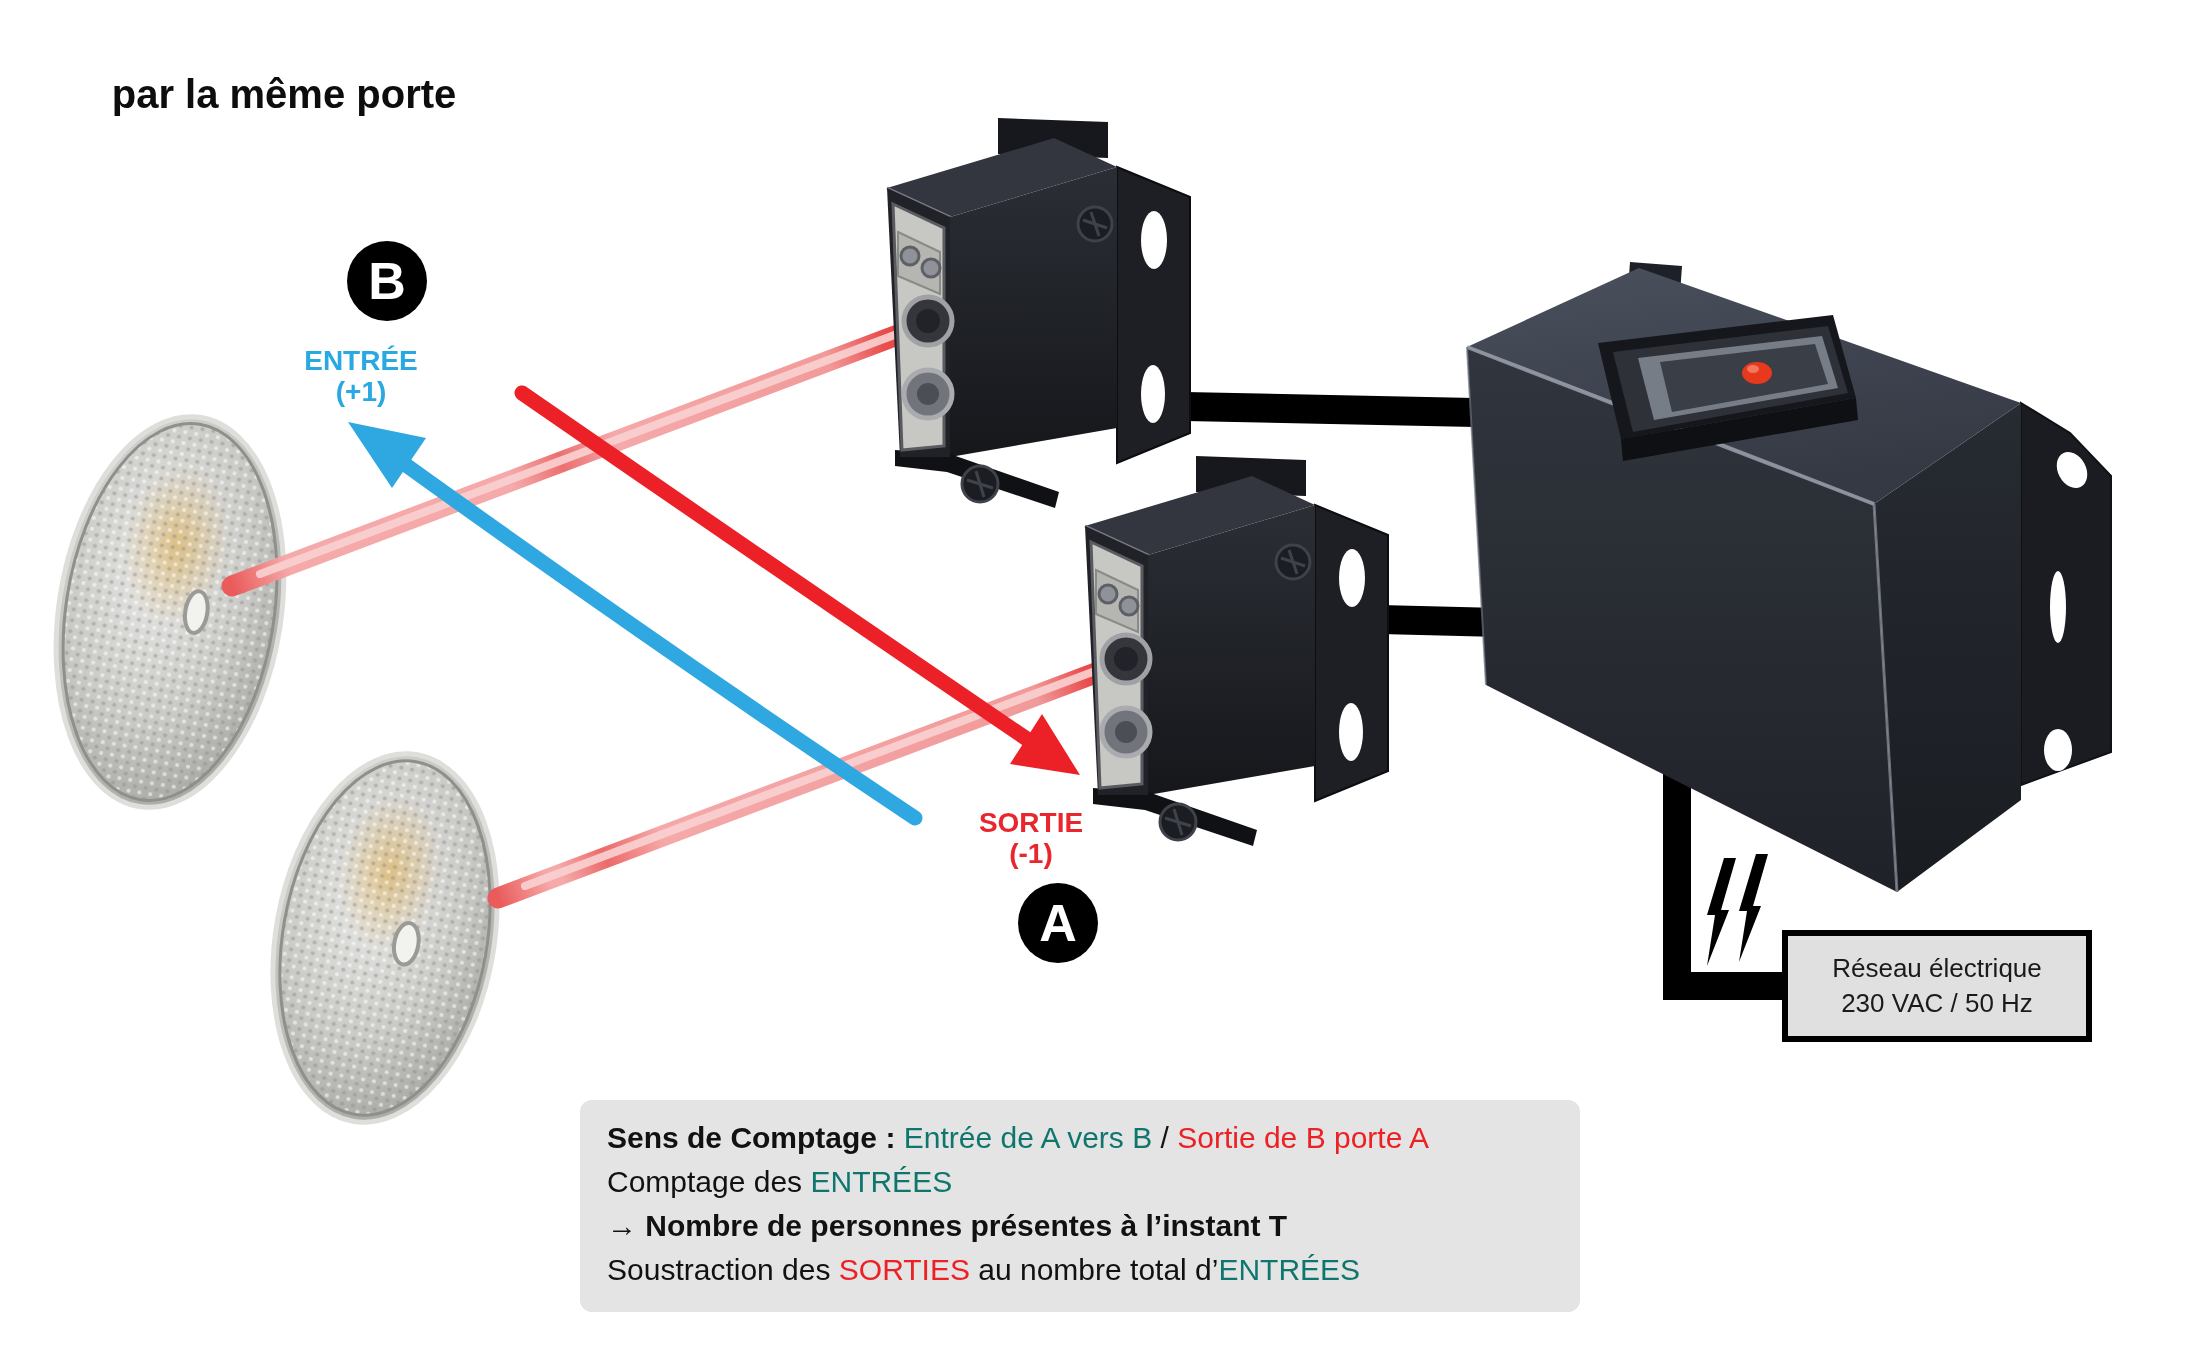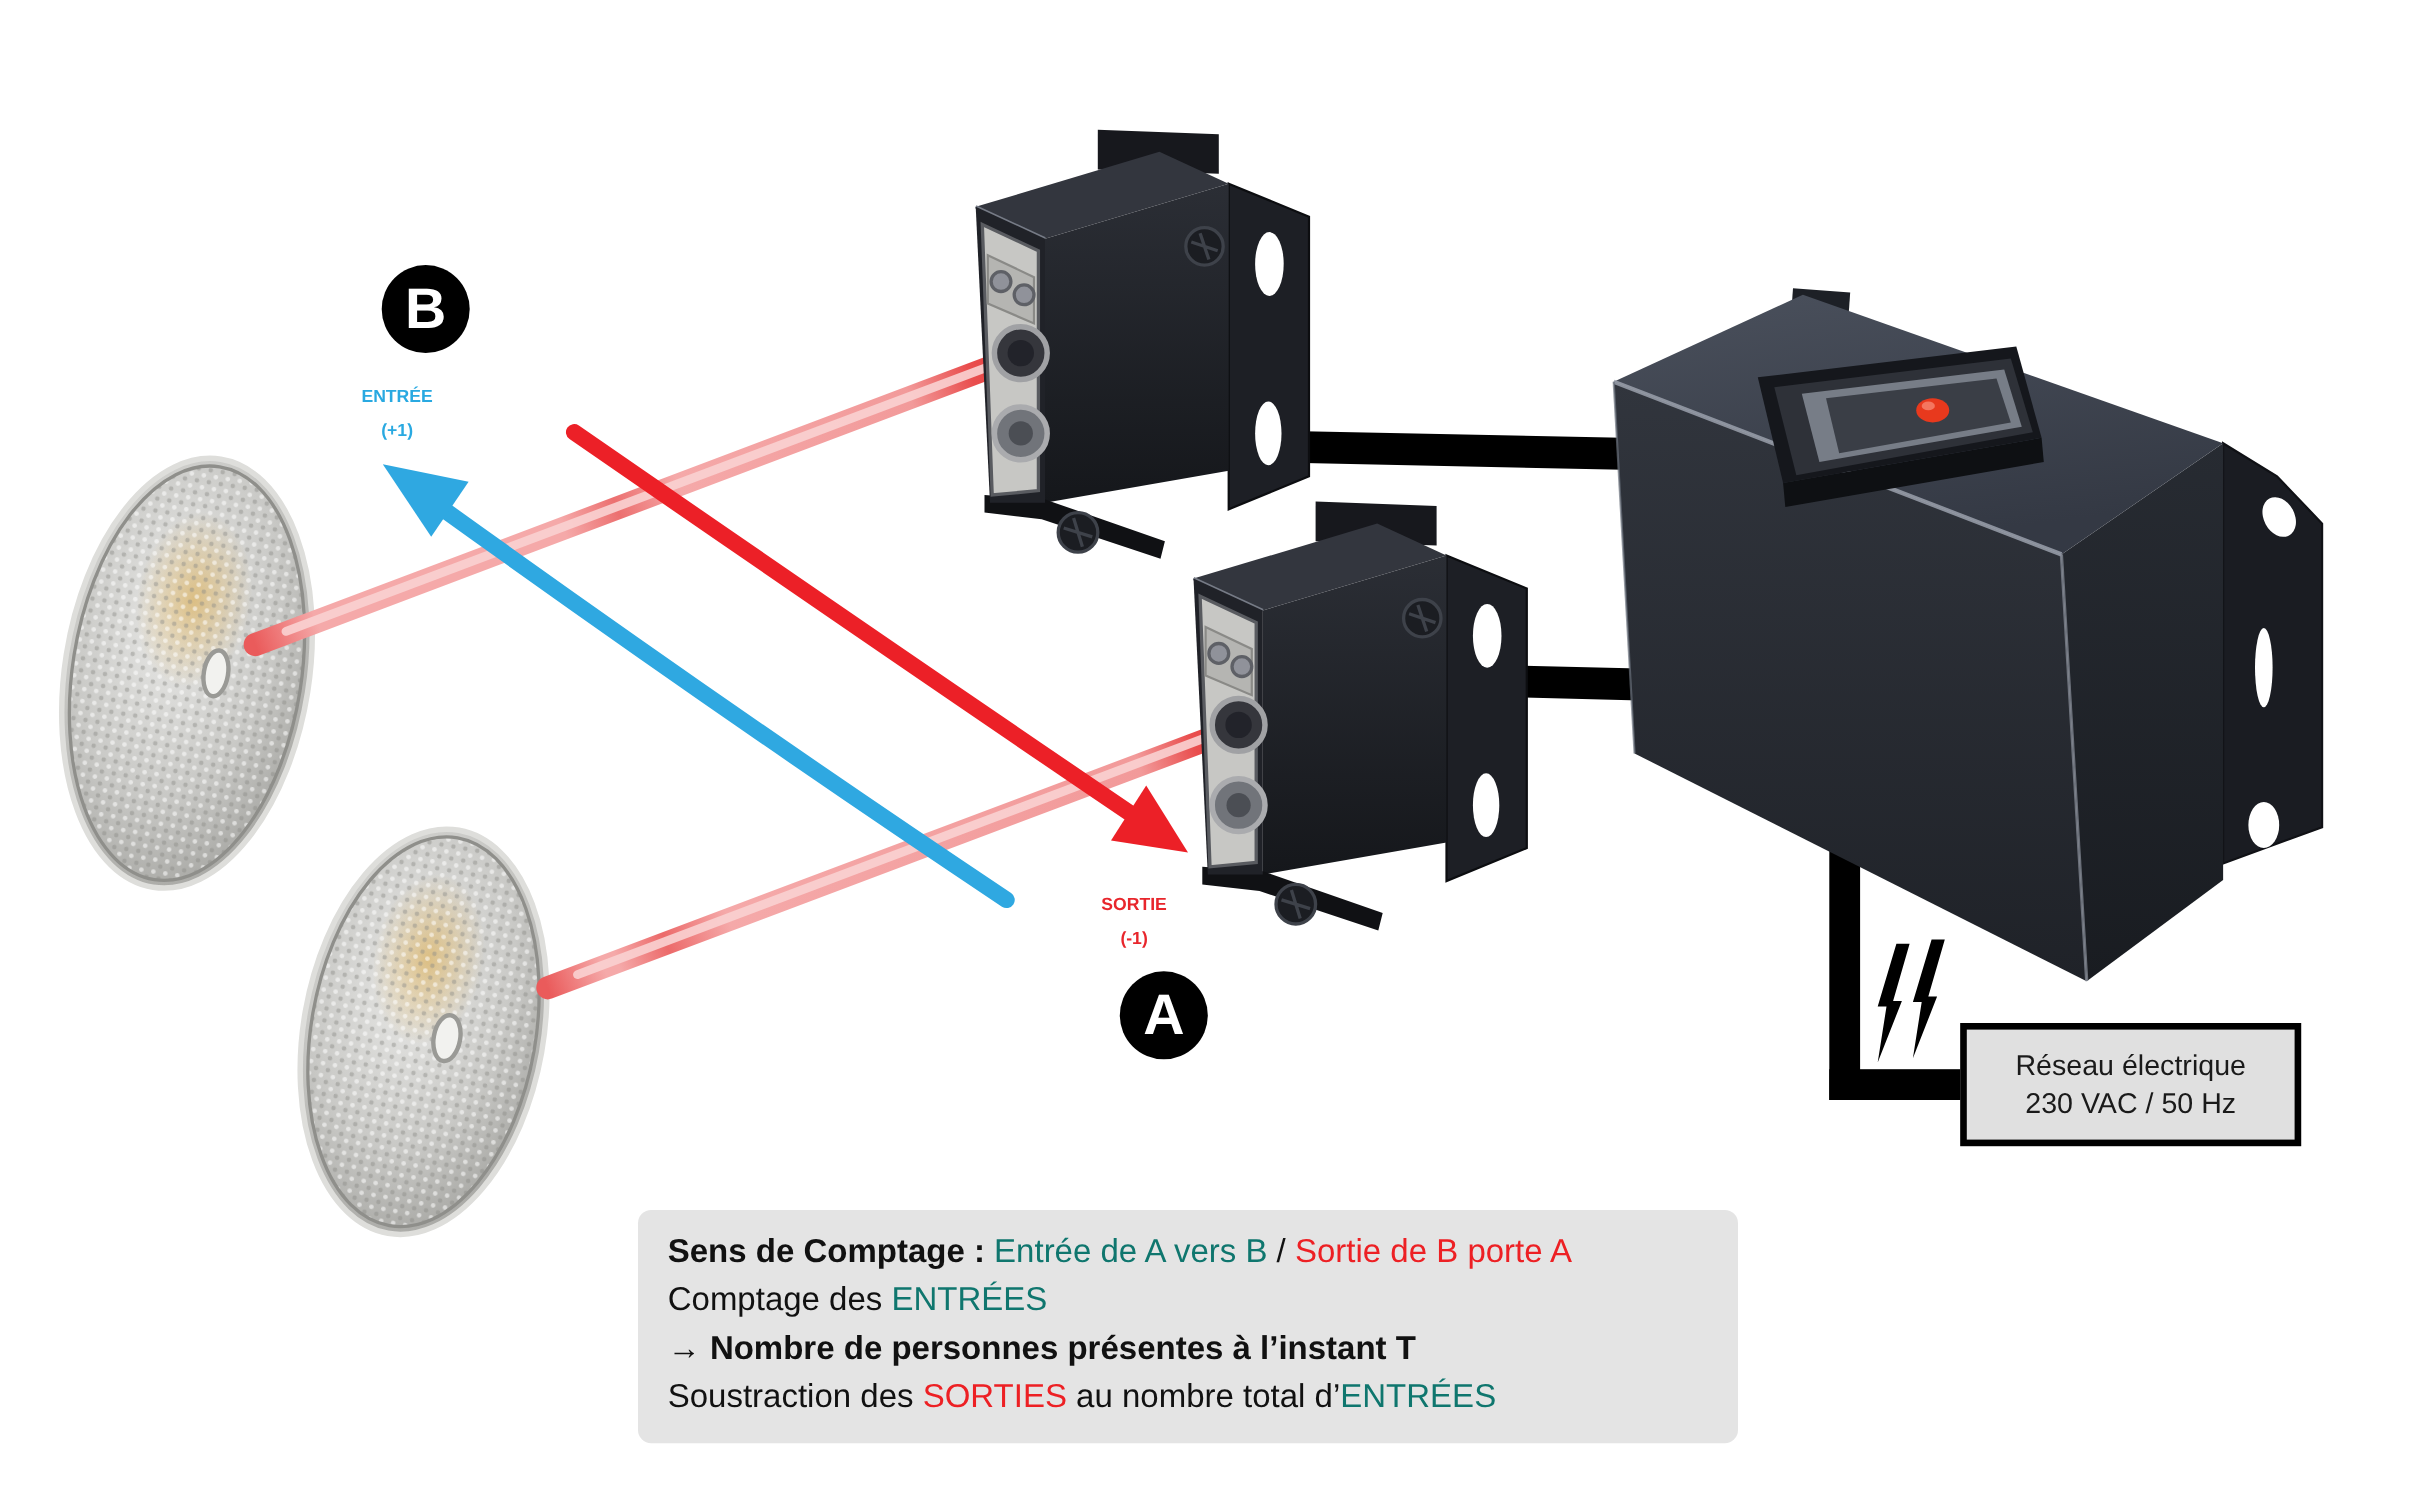--- a/index.html
+++ b/index.html
@@ -15,21 +15,21 @@
   .badge{
     position:absolute;width:80px;height:80px;border-radius:50%;
     background:#000;color:#fff;font-weight:bold;font-size:52px;
     display:flex;align-items:center;justify-content:center;
   }
   #badge-b{left:347px;top:241px;}
   #badge-a{left:1018px;top:883px;}
 
   .dir-label{
     position:absolute;width:220px;text-align:center;
-    font-weight:bold;font-size:16px;line-height:31px;
+    font-weight:bold;font-size:28px;line-height:31px;
   }
   #entree-label{left:251px;top:345px;color:#29a9e1;}
   #sortie-label{left:921px;top:807px;color:#e8262c;}
 
   #power-box{
     position:absolute;left:1782px;top:930px;width:310px;height:112px;
     background:#e0e0e0;border:6px solid #000;box-sizing:border-box;
     display:flex;flex-direction:column;align-items:center;justify-content:center;
     font-size:26px;line-height:35px;color:#1a1a1a;text-align:right;
   }
@@ -222,20 +222,21 @@
       </g>
     </g>
 
     <g>
       <use href="#bolt-def" transform="translate(1703,858)"></use>
       <use href="#bolt-def" transform="translate(1735,854)"></use>
     </g>
   </svg>
 
   <div class="title">
+    <div>par la même porte</div>
   </div>
 
   <div id="badge-b" class="badge">
     <span>B</span>
   </div>
   <div id="badge-a" class="badge">
     <span>A</span>
   </div>
 
   <div id="entree-label" class="dir-label">

